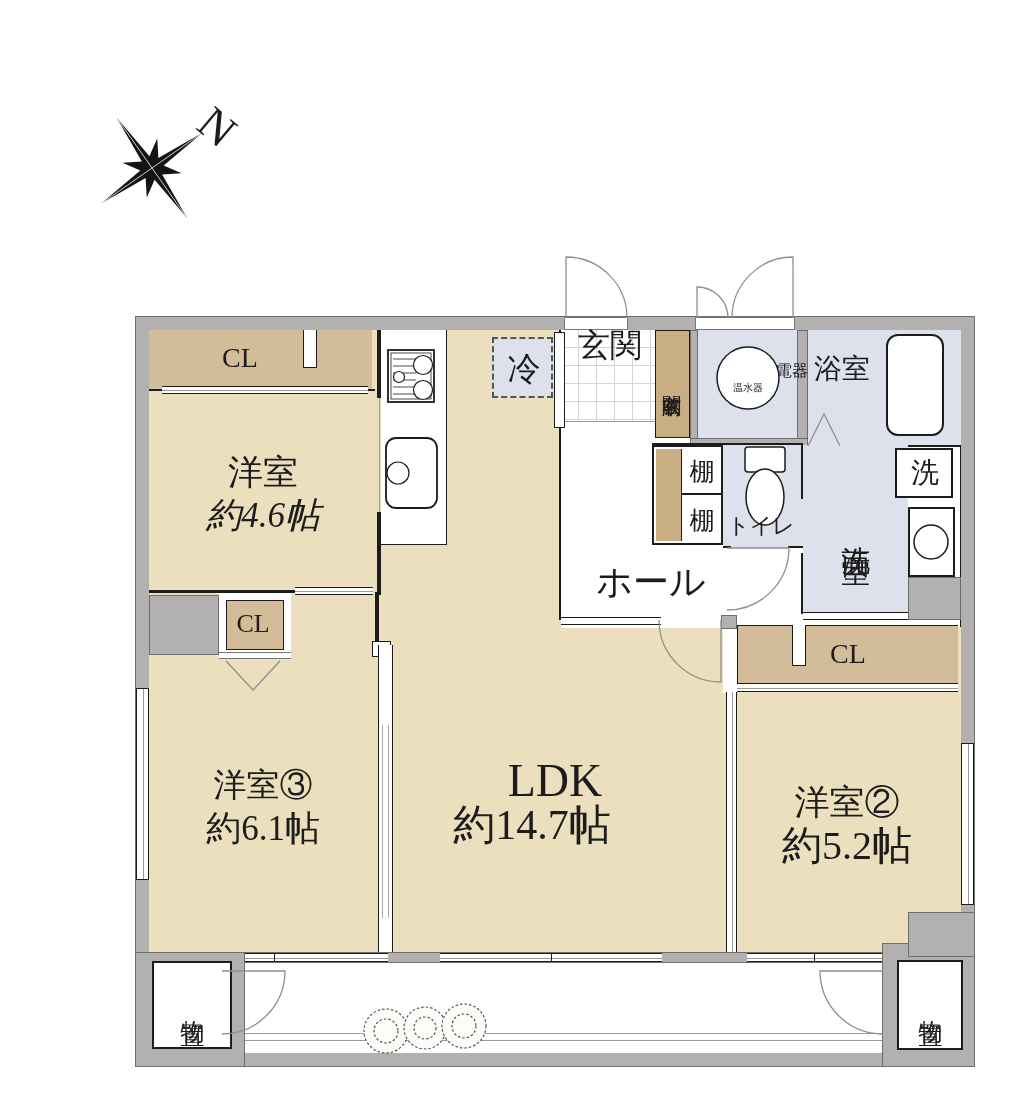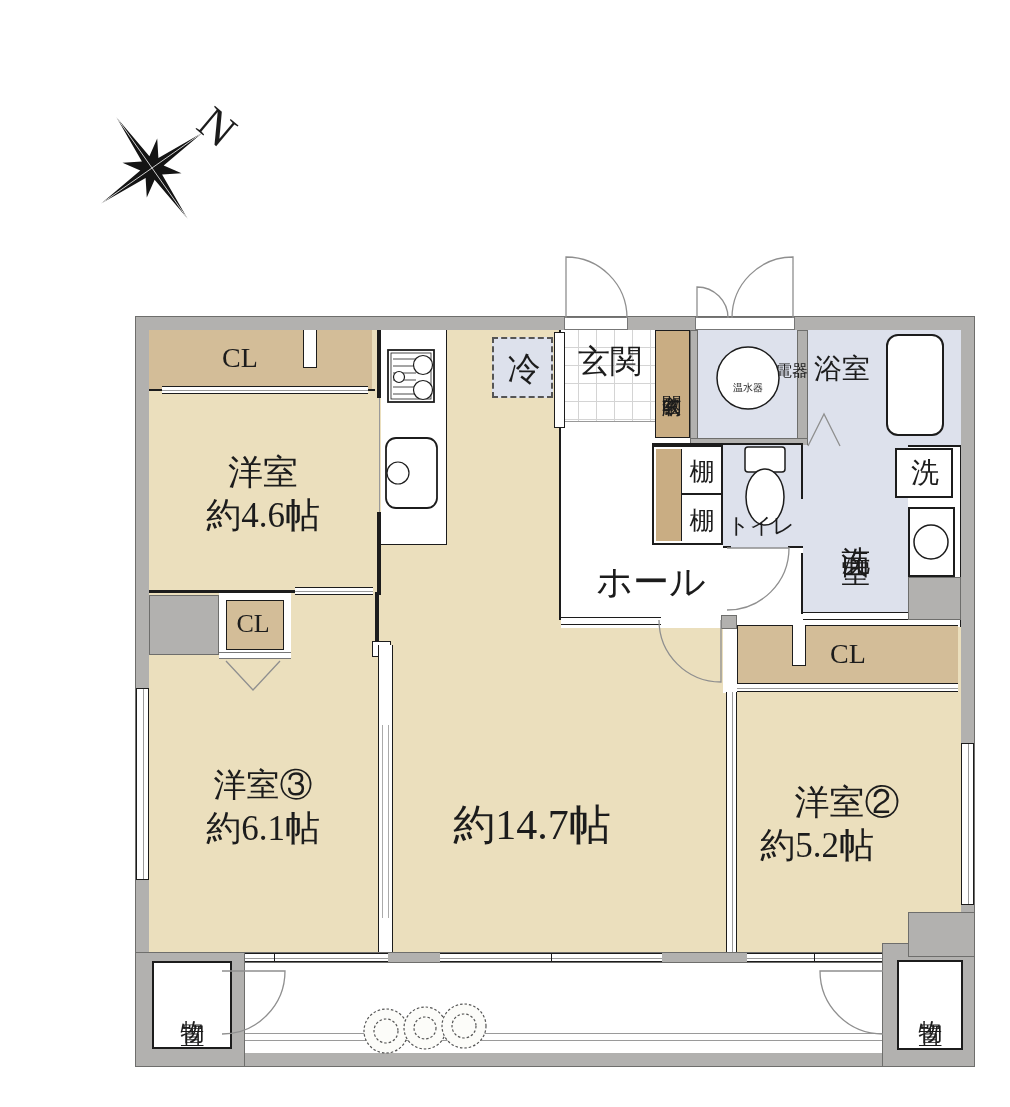--- a/index.html
+++ b/index.html
@@ -178,42 +178,43 @@
       <circle cx="386" cy="1031" r="12"></circle>
         <circle cx="425" cy="1028" r="11"></circle>
         <circle cx="464" cy="1026" r="12"></circle>
     </g>
   </svg>
 
   <div class="lbl" style="left:217px;top:127px;font-size:46px;transform:translate(-50%,-50%) rotate(40deg);">N</div>
 
   <div class="lbl" style="left:240px;top:358px;font-size:28px;">CL</div>
   <div class="lbl" style="left:263px;top:473px;font-size:35px;">洋室</div>
-  <div class="lbl" style="left:263px;top:516px;font-size:35px;">約4.6帖</div>
+  <div class="lbl" style="left:263px;top:516px;font-size:35px;font-style:italic;">約4.6帖</div>
 
   <div class="lbl" style="left:524px;top:369px;font-size:33px;">冷</div>
-  <div class="lbl" style="left:610px;top:362px;font-size:32px;">玄関</div>
+  <div class="lbl" style="left:610px;top:346px;font-size:32px;">玄関</div>
   <div class="lbl vert" style="left:672px;top:382px;font-size:19px;letter-spacing:1px;">玄関収納</div>
   <div class="lbl" style="left:792px;top:371px;font-size:16px;">電器</div>
   <div class="lbl" style="left:748px;top:388px;font-size:10px;">温水器</div>
   <div class="lbl" style="left:842px;top:369px;font-size:28px;">浴室</div>
 
   <div class="lbl" style="left:702px;top:472px;font-size:25px;">棚</div>
   <div class="lbl" style="left:702px;top:521px;font-size:25px;">棚</div>
   <div class="lbl" style="left:761px;top:526px;font-size:22px;">トイレ</div>
   <div class="lbl vert" style="left:856px;top:531px;font-size:29px;letter-spacing:5px;">洗面室</div>
   <div class="lbl" style="left:925px;top:473px;font-size:28px;">洗</div>
   <div class="lbl" style="left:651px;top:582px;font-size:36px;">ホール</div>
 
   <div class="lbl" style="left:253px;top:624px;font-size:26px;">CL</div>
   <div class="lbl" style="left:263px;top:785px;font-size:33px;">洋室③</div>
   <div class="lbl" style="left:263px;top:829px;font-size:35px;">約6.1帖</div>
 
+  <div class="lbl" style="left:555px;top:781px;font-size:46px;">LDK</div>
   <div class="lbl" style="left:532px;top:826px;font-size:42px;">約14.7帖</div>
 
   <div class="lbl" style="left:848px;top:654px;font-size:28px;">CL</div>
   <div class="lbl" style="left:847px;top:803px;font-size:35px;">洋室②</div>
-  <div class="lbl" style="left:817px;top:846px;font-size:35px;">約5.2帖</div>
+  <div class="lbl" style="left:847px;top:846px;font-size:40px;">約5.2帖</div>
 
   <div class="lbl vert" style="left:192px;top:1005px;font-size:24px;letter-spacing:4px;">物置</div>
   <div class="lbl vert" style="left:930px;top:1005px;font-size:24px;letter-spacing:4px;">物置</div>
 
 </div>
 
 </body></html>

